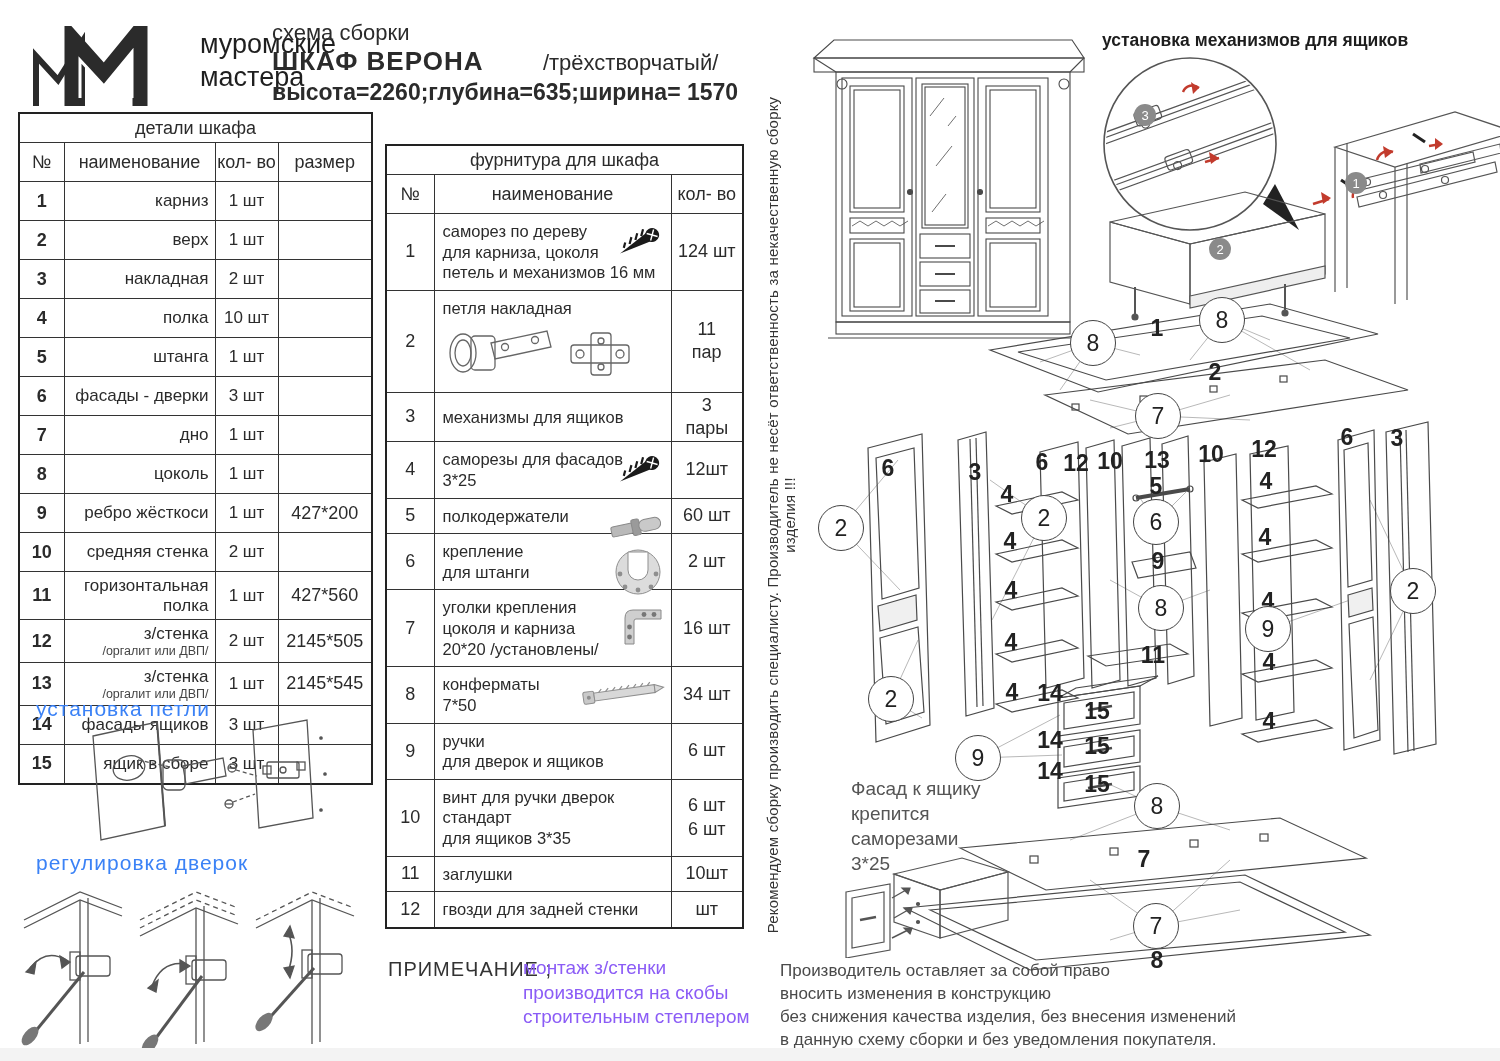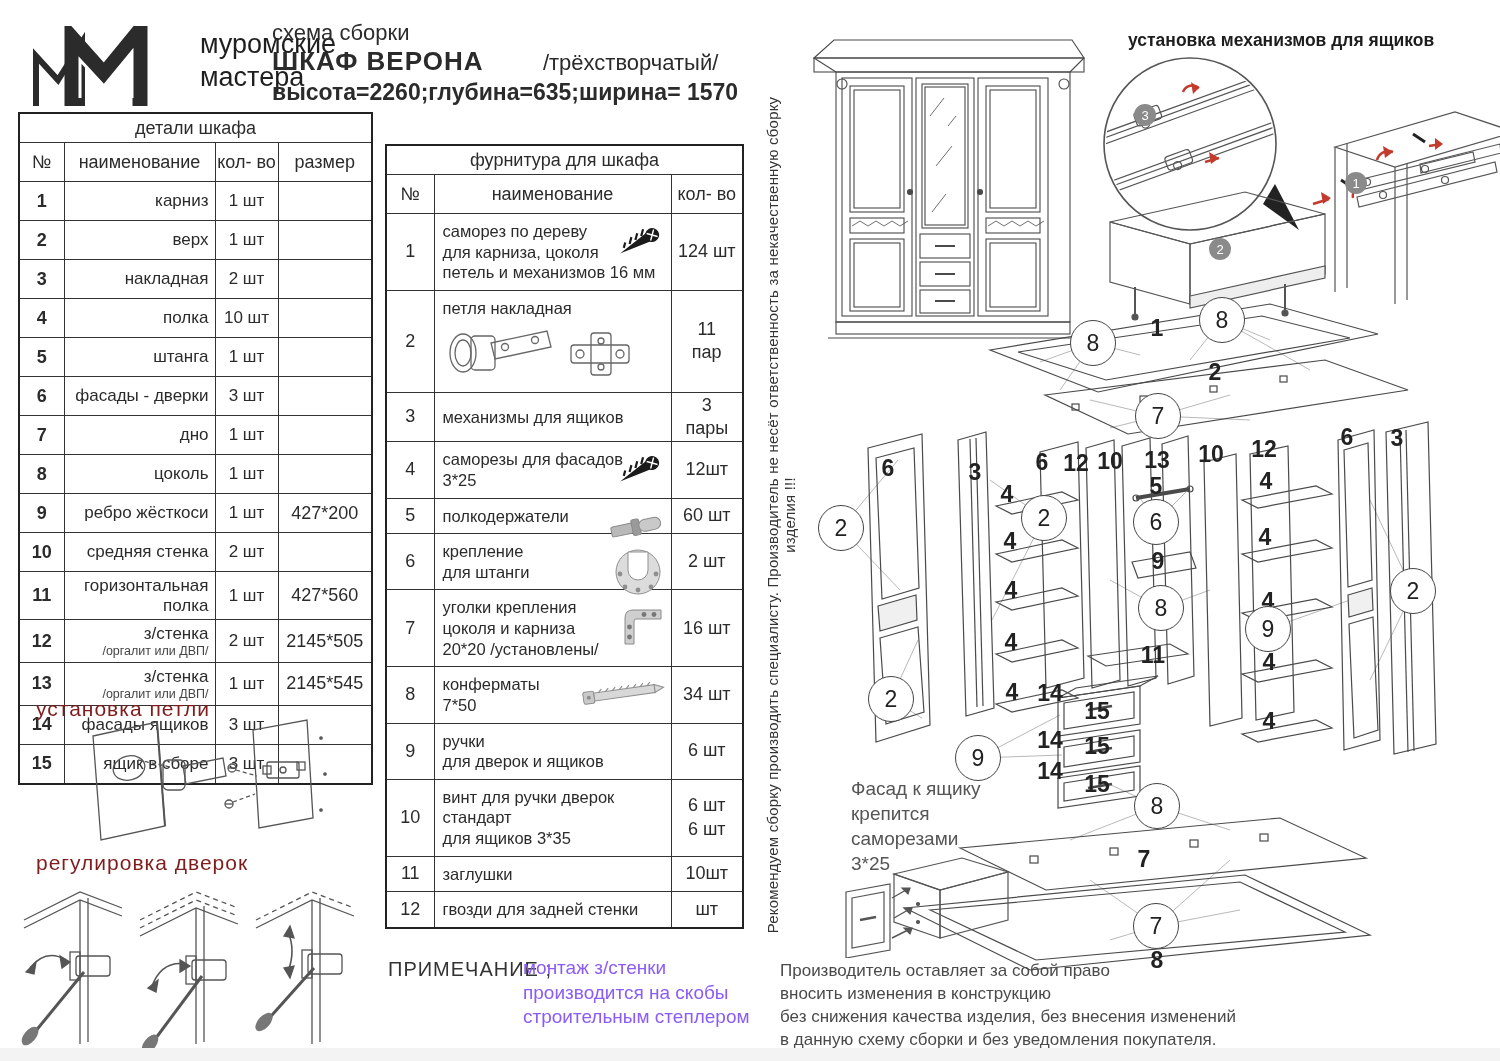--- a/index.html
+++ b/index.html
@@ -25,21 +25,21 @@
   .parts td.name{padding:4px 6px;white-space:pre-line;line-height:1.15;text-align:right;}
   .parts td{height:30px;}
   .parts td.size{font-size:18px;}
   .sub{display:block;font-size:12.5px;color:#444;}
   .hw td.name{padding:7px 8px;white-space:pre-line;line-height:1.25;position:relative;font-size:16.5px;}
   .hw td.qty{white-space:pre-line;font-size:18px;line-height:1.3;}
   .hw td.num{font-size:18px;}
   .hw .icon-right{position:absolute;right:6px;top:12px;}
   .hw .icon-block{margin:6px auto 0;width:fit-content;}
   
-  .sec-title{font-size:21px;font-weight:500;color:#7f1d1d;letter-spacing:1px;}
+  .sec-title{font-size:21px;font-weight:500;color:#3b82f6;letter-spacing:1px;}
   .mech-title{font-size:17.5px;font-weight:600;color:#1d1d1d;}
   .note-label{font-size:20px;color:#333;letter-spacing:1px;}
   .note-text{font-size:19px;color:#8b5cf6;white-space:pre-line;line-height:1.3;}
   .vwarn{width:862px;transform-origin:0 0;transform:rotate(-90deg);text-align:center;
          font-size:15px;color:#333;letter-spacing:.2px;}
   .facade-note{font-size:19px;color:#555;white-space:pre-line;line-height:1.32;}
   .footer{font-size:17px;color:#4a4a4a;white-space:pre-line;line-height:1.35;}
   
   .lbl{position:absolute;transform:translate(-50%,-50%);font-size:23px;font-weight:600;color:#222;pointer-events:none;}
   .lbl.circ{width:44px;height:44px;border:1.6px solid #444;border-radius:50%;background:#fff;
@@ -436,21 +436,21 @@
   <rect x="188" y="202" width="54" height="15"></rect>
   <path d="M190,210 l8,-5 8,5 8,-5 8,5 8,-5 8,5 8,-5" stroke-width="0.8"></path>
   <rect x="188" y="223" width="54" height="72"></rect>
     <rect x="192" y="227" width="46" height="64"></rect>
   <circle cx="112" cy="176" r="2.5" fill="#4a4a4a"></circle>
     <circle cx="182" cy="176" r="2.5" fill="#4a4a4a"></circle>
   <rect x="38" y="306" width="234" height="12"></rect>
     <line x1="30" y1="322" x2="280" y2="322"></line>
 </svg>
 
-<div class="abs mech-title" style="left:1128px;top:30px;">установка механизмов для ящиков</div>
+<div class="abs mech-title" style="left:1102px;top:30px;">установка механизмов для ящиков</div>
 <div class="abs" style="left:1095px;top:52px;width:405px;height:282px;">
   <svg width="405" height="282" viewBox="0 0 405 282" fill="none" stroke="#555" stroke-width="1.2">
     <defs>
         <clipPath id="mcirc">
           <circle cx="95" cy="92" r="84"></circle>
         </clipPath>
       </defs>
     <circle cx="95" cy="92" r="86" stroke-width="1.6"></circle>
     <polygon points="168,152 204,178 180,132" fill="#222" stroke="none"></polygon>
     <g clip-path="url(#mcirc)">

